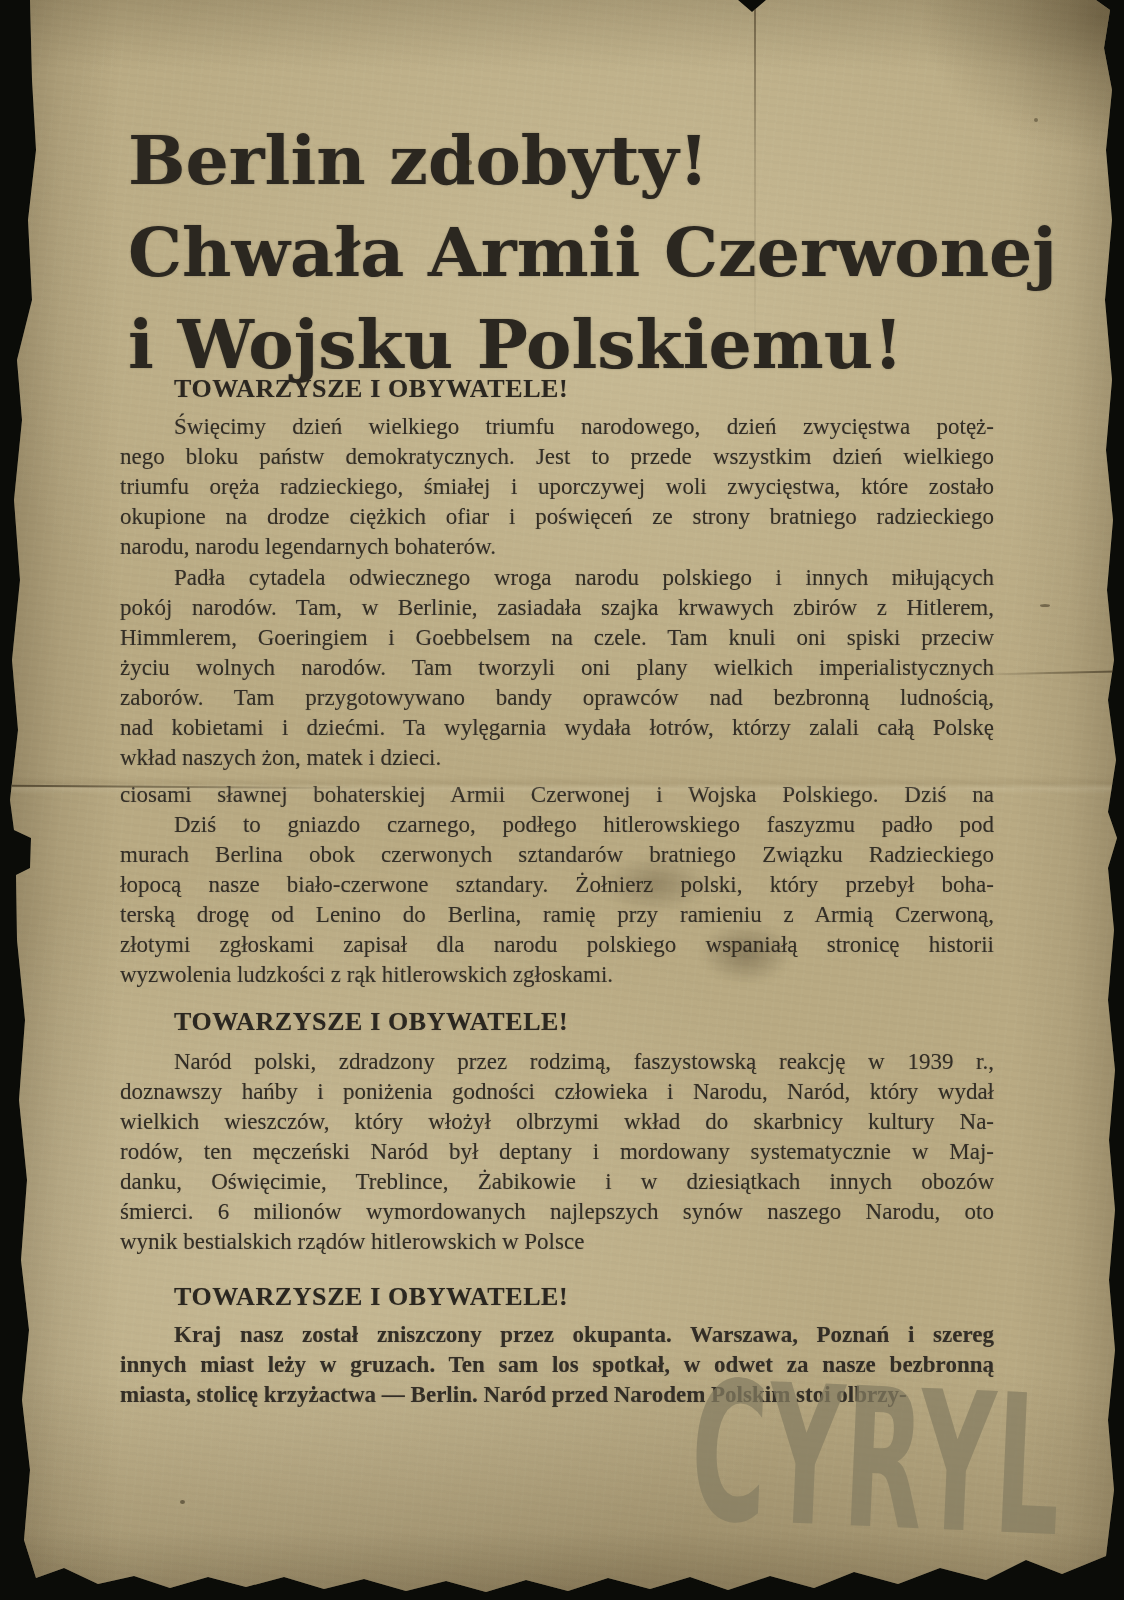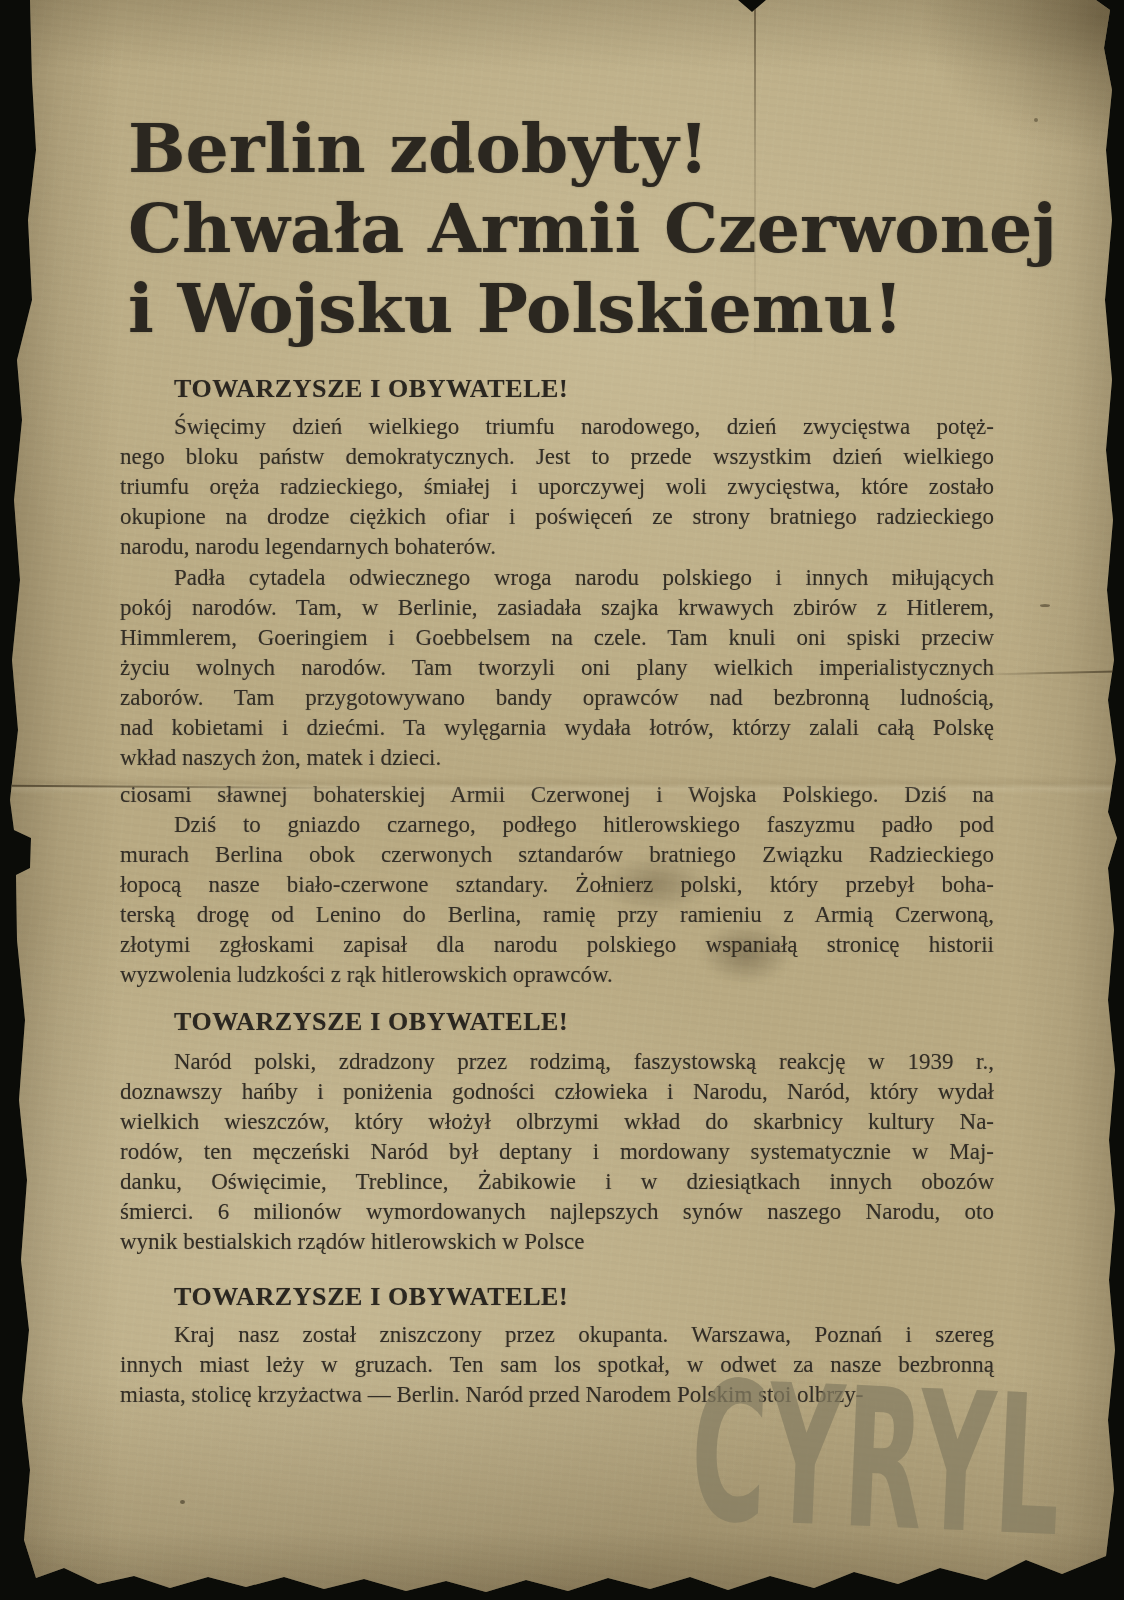--- a/index.html
+++ b/index.html
@@ -83,21 +83,21 @@
   
   #headline{
     position:absolute;left:128px;top:108px;
     font-family:"DejaVu Serif", serif;
     font-weight:bold;
     font-size:68px;line-height:80px;
     color:var(--ink-head);
     letter-spacing:0px;
     text-shadow:0 0 2px rgba(43,39,32,.35);
   }
-  #headline .hl{white-space:nowrap;}
+  #headline .hl{white-space:nowrap;margin-top:12px;}
 
   
   #document-body{
     position:absolute;left:120px;top:374px;width:874px;
     color:var(--ink);
     font-size:23px;line-height:30px;
     text-shadow:0 0 1px rgba(51,46,38,.35);
   }
   .sec-heading{
     font-weight:bold;
@@ -106,21 +106,21 @@
     padding-left:54px;
     margin-top:17px;
     color:var(--ink-head);
   }
   #document-body > .sec-heading:nth-child(1){margin-top:0;}
   #document-body > .sec-heading:nth-child(7){margin-top:25px;}
   .para{margin-top:8px;}
   #document-body > .para:nth-child(3){margin-top:1px;}
   #document-body > .para:nth-child(4){margin-top:7px;}
   #document-body > .para:nth-child(6){margin-top:10px;}
-  #document-body > .para:nth-child(8){}
+  #document-body > .para:nth-child(8){font-weight:bold;}
   .para .line{
     text-align:justify;
     -moz-text-align-last:justify;
     text-align-last:justify;
     white-space:normal;
     height:30px;overflow:visible;
   }
   .para .line.first{text-indent:54px;}
   .para .line.last{text-align-last:left;}
 
@@ -167,21 +167,21 @@
         <div class="line">nad kobietami i dziećmi. Ta wylęgarnia wydała łotrów, którzy zalali całą Polskę</div>
         <div class="line last">wkład naszych żon, matek i dzieci.</div>
       </div>
       <div class="para">
         <div class="line">ciosami sławnej bohaterskiej Armii Czerwonej i Wojska Polskiego. Dziś na</div>
         <div class="line first">Dziś to gniazdo czarnego, podłego hitlerowskiego faszyzmu padło pod</div>
         <div class="line">murach Berlina obok czerwonych sztandarów bratniego Związku Radzieckiego</div>
         <div class="line">łopocą nasze biało-czerwone sztandary. Żołnierz polski, który przebył boha-</div>
         <div class="line">terską drogę od Lenino do Berlina, ramię przy ramieniu z Armią Czerwoną,</div>
         <div class="line">złotymi zgłoskami zapisał dla narodu polskiego wspaniałą stronicę historii</div>
-        <div class="line last">wyzwolenia ludzkości z rąk hitlerowskich oprawców.</div>
+        <div class="line last">wyzwolenia ludzkości z rąk hitlerowskich zgłoskami.</div>
       </div>
       <div class="sec-heading">TOWARZYSZE I OBYWATELE!</div>
       <div class="para">
         <div class="line first">Naród polski, zdradzony przez rodzimą, faszystowską reakcję w 1939 r.,</div>
         <div class="line">doznawszy hańby i poniżenia godności człowieka i Narodu, Naród, który wydał</div>
         <div class="line">wielkich wieszczów, który włożył olbrzymi wkład do skarbnicy kultury Na-</div>
         <div class="line">rodów, ten męczeński Naród był deptany i mordowany systematycznie w Maj-</div>
         <div class="line">danku, Oświęcimie, Treblince, Żabikowie i w dziesiątkach innych obozów</div>
         <div class="line">śmierci. 6 milionów wymordowanych najlepszych synów naszego Narodu, oto</div>
         <div class="line last">wynik bestialskich rządów hitlerowskich w Polsce</div>

